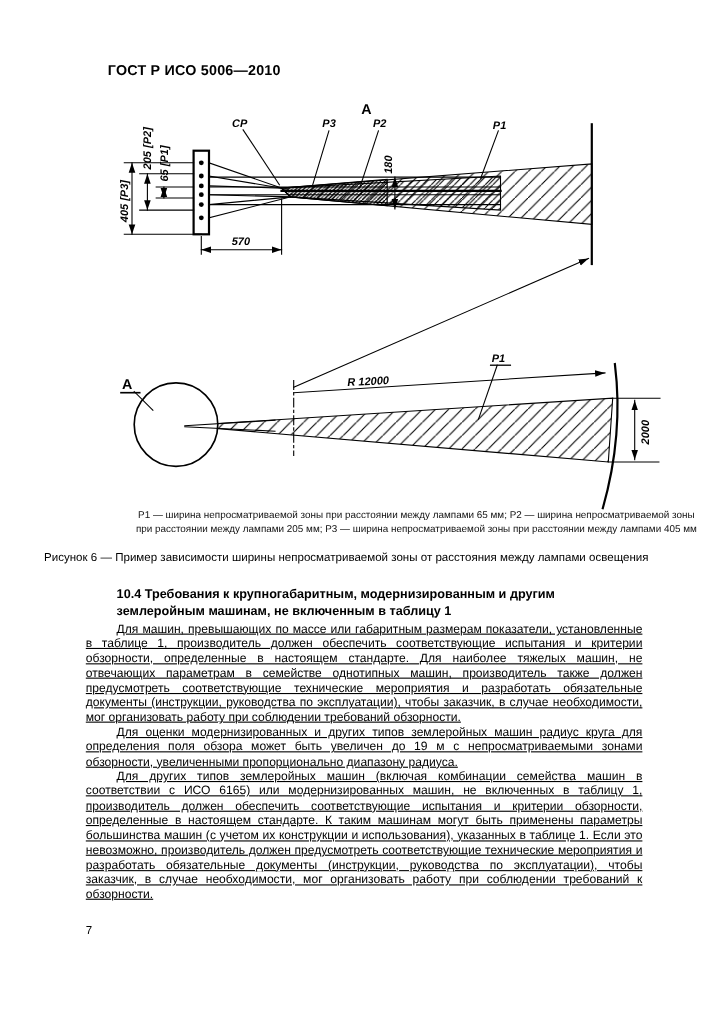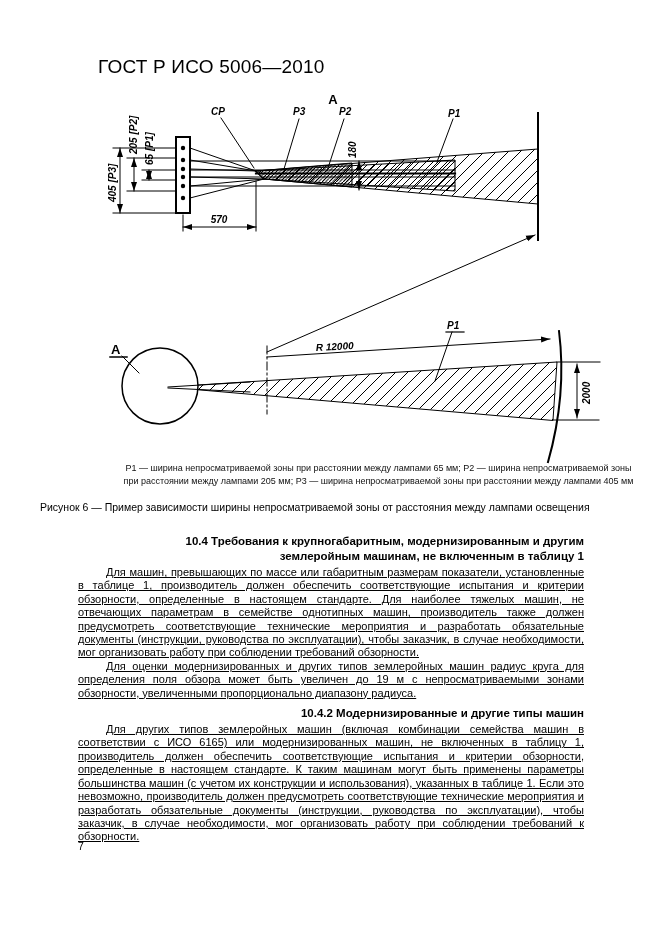--- a/index.html
+++ b/index.html
@@ -3,38 +3,38 @@
 <meta charset="utf-8">
 <style>
   * { margin:0; padding:0; box-sizing:border-box; }
   html,body { background:#fff; }
   .page {
     position:relative; width:661px; height:936px; background:#ffffff;
     font-family:"Liberation Sans", sans-serif; color:#000; overflow:hidden;
   }
   .doc-header {
     position:absolute; left:80px; top:56px;
-    font-size:19px; font-weight:normal; letter-spacing:0.2px;padding-left:18px;
+    font-size:13px; font-weight:bold; letter-spacing:0.2px;padding-left:18px;
   }
   .figure-svg { position:absolute; left:0; top:0; }
   .fig-legend {
     position:absolute; left:73px; top:462px; width:515px;
     font-size:9px; line-height:13px; text-align:center; color:#111;margin-left:48px;
   }
   .fig-caption {
     position:absolute; left:40px; top:501px; width:581px;
     font-size:10.5px; text-align:left; color:#000;
   }
   .content {
     position:absolute; left:78px; top:534px; width:506px;
     font-size:11px; line-height:13.4px; text-align:justify;
   }
   .content h3 {
     font-size:11.5px; line-height:15px; font-weight:bold;
-    margin-left:39px; text-align:right; margin-top:6px; margin-bottom:2px;
+    margin-left:28px; text-align:left; margin-top:6px; margin-bottom:2px;
   }
   .content h3.first { margin-top:0; }
   .content p { text-indent:28px; margin:0;text-decoration:underline; }
   .page-number { position:absolute; left:78px; top:840px; font-size:10.5px; }
   svg text { font-family:"Liberation Sans", sans-serif; }
   .dlabel { font-size:10px; font-weight:bold; font-style:italic; }
   .alabel { font-size:13px; font-weight:bold; }
 </style>
 </head>
 <body>
@@ -167,19 +167,18 @@
   </svg>
 
   <div class="fig-legend">P1 — ширина непросматриваемой зоны при расстоянии между лампами 65 мм; P2 — ширина непросматриваемой зоны при расстоянии между лампами 205 мм; P3 — ширина непросматриваемой зоны при расстоянии между лампами 405 мм</div>
 
   <div class="fig-caption">Рисунок 6 — Пример зависимости ширины непросматриваемой зоны от расстояния между лампами освещения</div>
 
   <div class="content">
     <h3 class="first">10.4 Требования к крупногабаритным, модернизированным и другим землеройным машинам, не включенным в таблицу 1</h3>
     <p>Для машин, превышающих по массе или габаритным размерам показатели, установленные в таблице 1, производитель должен обеспечить соответствующие испытания и критерии обзорности, определенные в настоящем стандарте. Для наиболее тяжелых машин, не отвечающих параметрам в семействе однотипных машин, производитель также должен предусмотреть соответствующие технические мероприятия и разработать обязательные документы (инструкции, руководства по эксплуатации), чтобы заказчик, в случае необходимости, мог организовать работу при соблюдении требований обзорности.</p>
     <p>Для оценки модернизированных и других типов землеройных машин радиус круга для определения поля обзора может быть увеличен до 19 м с непросматриваемыми зонами обзорности, увеличенными пропорционально диапазону радиуса.</p>
-    <h3>10.4.2 Модернизированные и другие типы машин</h3>
     <p>Для других типов землеройных машин (включая комбинации семейства машин в соответствии с ИСО 6165) или модернизированных машин, не включенных в таблицу 1, производитель должен обеспечить соответствующие испытания и критерии обзорности, определенные в настоящем стандарте. К таким машинам могут быть применены параметры большинства машин (с учетом их конструкции и использования), указанных в таблице 1. Если это невозможно, производитель должен предусмотреть соответствующие технические мероприятия и разработать обязательные документы (инструкции, руководства по эксплуатации), чтобы заказчик, в случае необходимости, мог организовать работу при соблюдении требований к обзорности.</p>
   </div>
 
   <div class="page-number">7</div>
 
 </div>
 
 </body></html>

